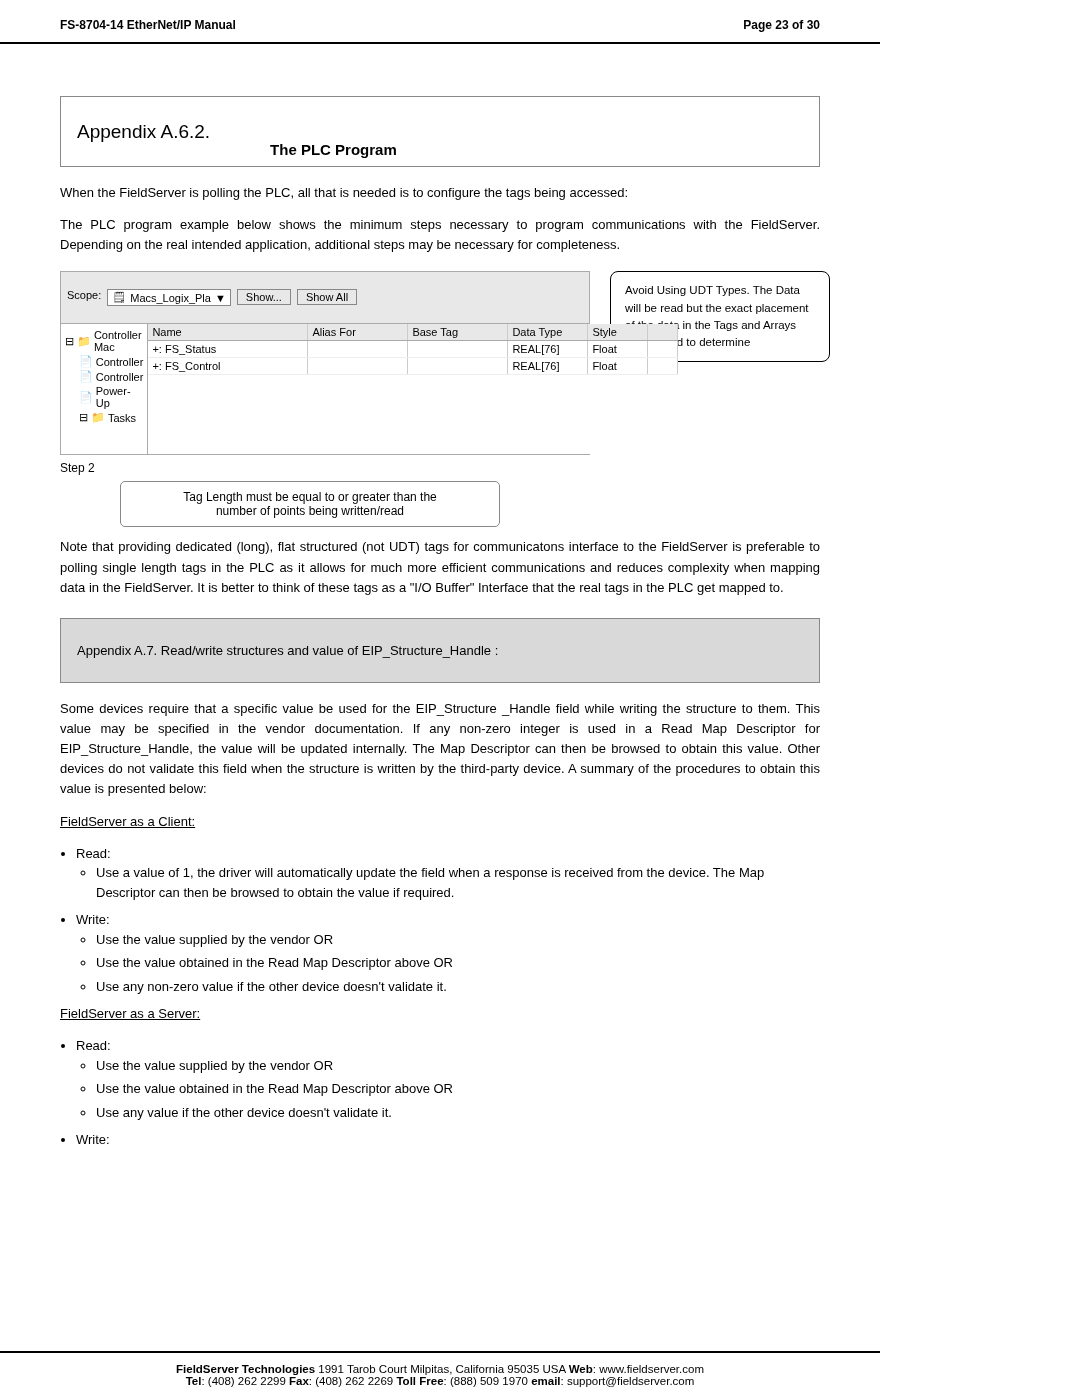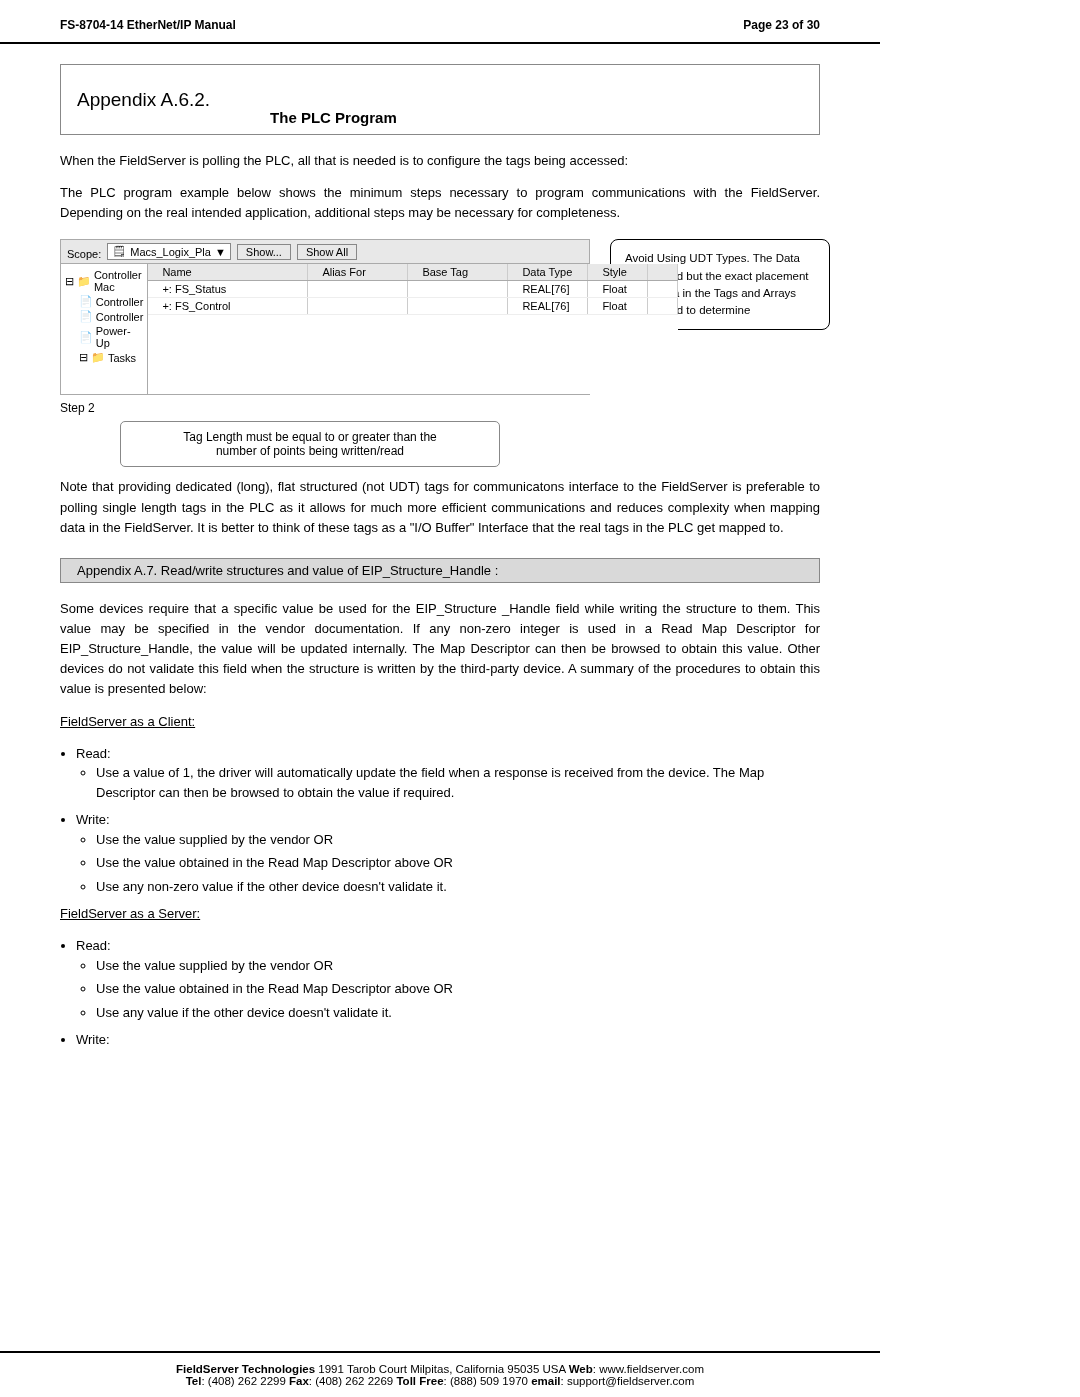--- a/index.html
+++ b/index.html
@@ -10,20 +10,21 @@
       color: #000;
       width: 1080px;
       min-height: 1397px;
     }
     .page {
       width: 880px;
       min-height: 1397px;
       padding: 0;
       display: flex;
       flex-direction: column;
+      gap: 32px;
     }
     .header {
       display: flex;
       justify-content: space-between;
       padding: 18px 60px 10px 60px;
       border-bottom: 2px solid #000;
       font-size: 12px;
       font-weight: bold;
     }
     .footer {
@@ -50,21 +51,21 @@
     }
     .appendix-title-bold {
       font-size: 15px;
       font-weight: bold;
       margin-left: 60px;
       margin-top: 36px;
     }
     .section-heading-box {
       background: #d9d9d9;
       border: 1px solid #888;
-      padding: 4px 16px;
+      padding: 24px 16px;
       margin: 20px 0 16px 0;
       font-size: 13px;
     }
     p {
       margin-bottom: 12px;
       line-height: 1.55;
       text-align: justify;
     }
     .screenshot-area {
       display: flex;
@@ -75,23 +76,23 @@
     .plc-screenshot {
       border: 1px solid #aaa;
       background: #f5f5f5;
       width: 530px;
       font-size: 11px;
       flex-shrink: 0;
     }
     .plc-toolbar {
       background: #e8e8e8;
       border-bottom: 1px solid #aaa;
-      padding: 3px 6px;
-      display: flex;
-      align-items: flex-end;
+      padding: 17px 6px;
+      display: flex;
+      align-items: flex-start;
       gap: 6px;
     }
     .plc-toolbar-label {
       font-size: 11px;
     }
     .plc-scope-dropdown {
       border: 1px solid #888;
       background: #fff;
       padding: 1px 4px;
       font-size: 11px;
@@ -127,21 +128,21 @@
       flex: 1;
       background: #fff;
     }
     .plc-table-header {
       display: grid;
       grid-template-columns: 160px 100px 100px 80px 60px 30px;
       background: #e8e8e8;
       border-bottom: 1px solid #aaa;
     }
     .plc-table-header div, .plc-table-row div {
-      padding: 2px 14px;
+      padding: 2px 4px;
       font-size: 11px;
       border-right: 1px solid #ccc;
     }
     .plc-table-row {
       display: grid;
       grid-template-columns: 160px 100px 100px 80px 60px 30px;
       border-bottom: 1px solid #eee;
     }
     .callout-box {
       border: 1px solid #000;

